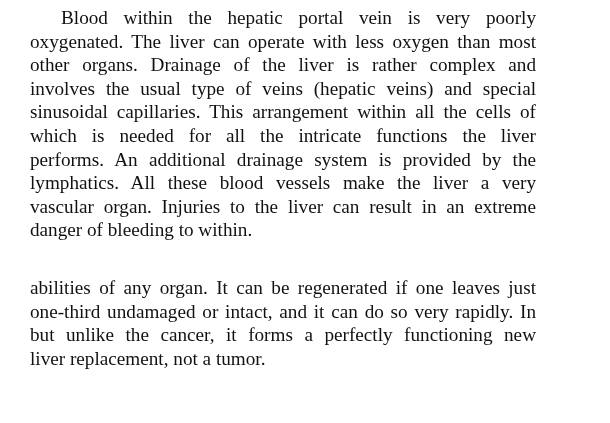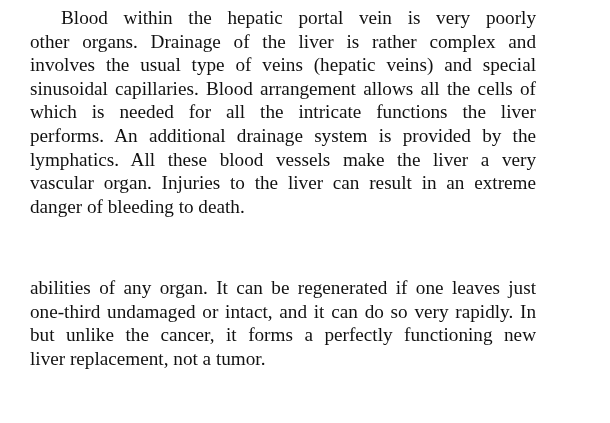--- a/index.html
+++ b/index.html
@@ -42,28 +42,29 @@
     #para-1 { position: absolute; top: 2px; left: 0; width: 506px; }
     #para-2 { position: absolute; top: 272px; left: 0; width: 506px; }
   </style>
 </head>
 <body>
 
 <div class="page">
 
   <div class="paragraph" id="para-1">
     <span class="line indent">Blood within the hepatic portal vein is very poorly</span>
+    <span class="line">oxygenated. The liver can operate with less oxygen than most</span>
     <span class="line">other organs. Drainage of the liver is rather complex and</span>
     <span class="line">involves the usual type of veins (hepatic veins) and special</span>
-    <span class="line">sinusoidal capillaries. Blood arrangement allows all the cells of</span>
+    <span class="line">sinusoidal capillaries. This arrangement within all the cells of</span>
     <span class="line">which is needed for all the intricate functions the liver</span>
     <span class="line">performs. An additional drainage system is provided by the</span>
     <span class="line">lymphatics. All these blood vessels make the liver a very</span>
     <span class="line">vascular organ. Injuries to the liver can result in an extreme</span>
-    <span class="line last">danger of bleeding to death.</span>
+    <span class="line last">danger of bleeding to within.</span>
   </div>
 
   <div class="paragraph" id="para-2">
     <span class="line">abilities of any organ. It can be regenerated if one leaves just</span>
     <span class="line">one-third undamaged or intact, and it can do so very rapidly. In</span>
     <span class="line">but unlike the cancer, it forms a perfectly functioning new</span>
     <span class="line last">liver replacement, not a tumor.</span>
   </div>
 
 </div>

